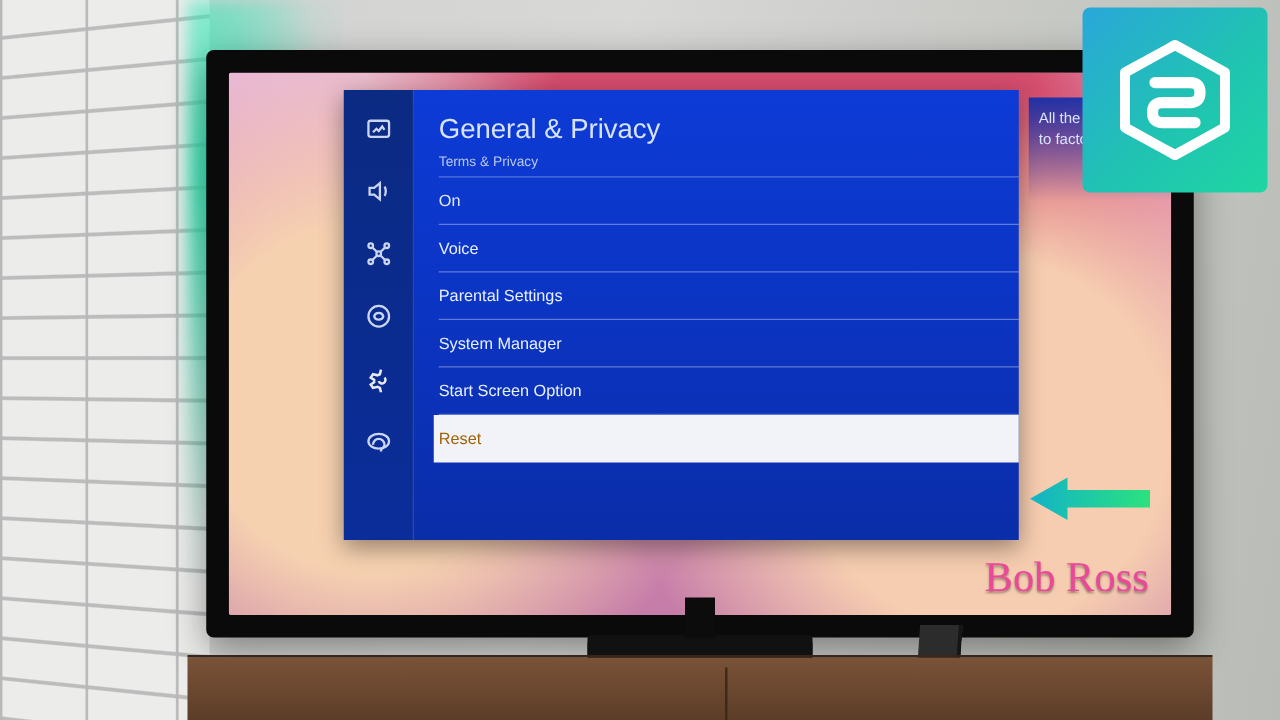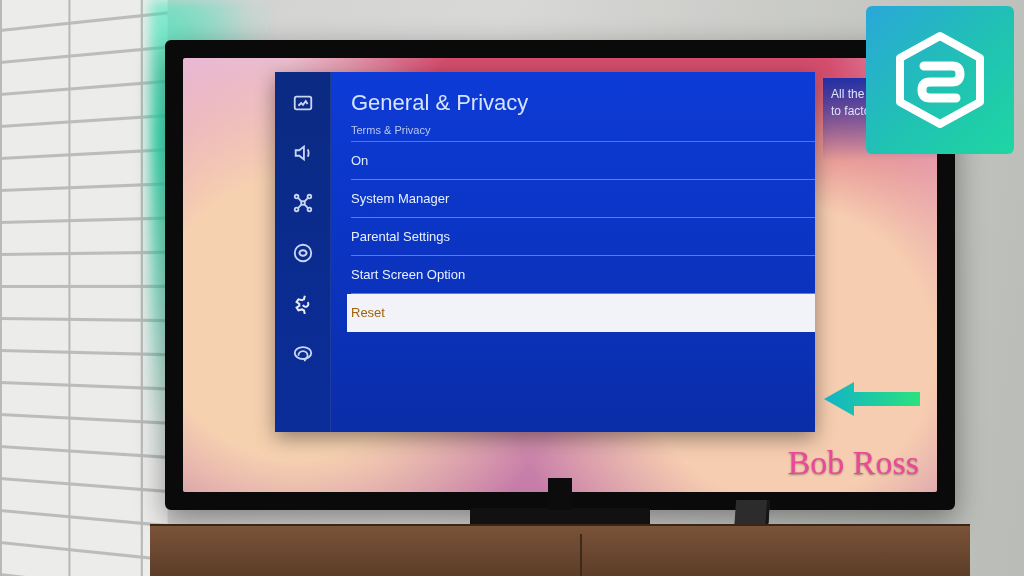--- a/index.html
+++ b/index.html
@@ -187,24 +187,27 @@
 
         <div class="main-col">
           <div class="title">General &amp; Privacy</div>
           <div class="row first">
               <span>Terms &amp; Privacy</span>
             </div>
           <div class="row">
             <span class="val">On</span>
           </div>
           <div class="row">
+              <span>Voice</span>
+            </div>
+          <div class="row">
+              <span>Parental Settings</span>
+            </div>
+          <div class="row">
               <span>System Manager</span>
-            </div>
-          <div class="row">
-              <span>Parental Settings</span>
             </div>
           <div class="row">
               <span>Start Screen Option</span>
             </div>
           <div class="row highlight">
               <span>Reset</span>
             </div>
         </div>
       </div>
 

